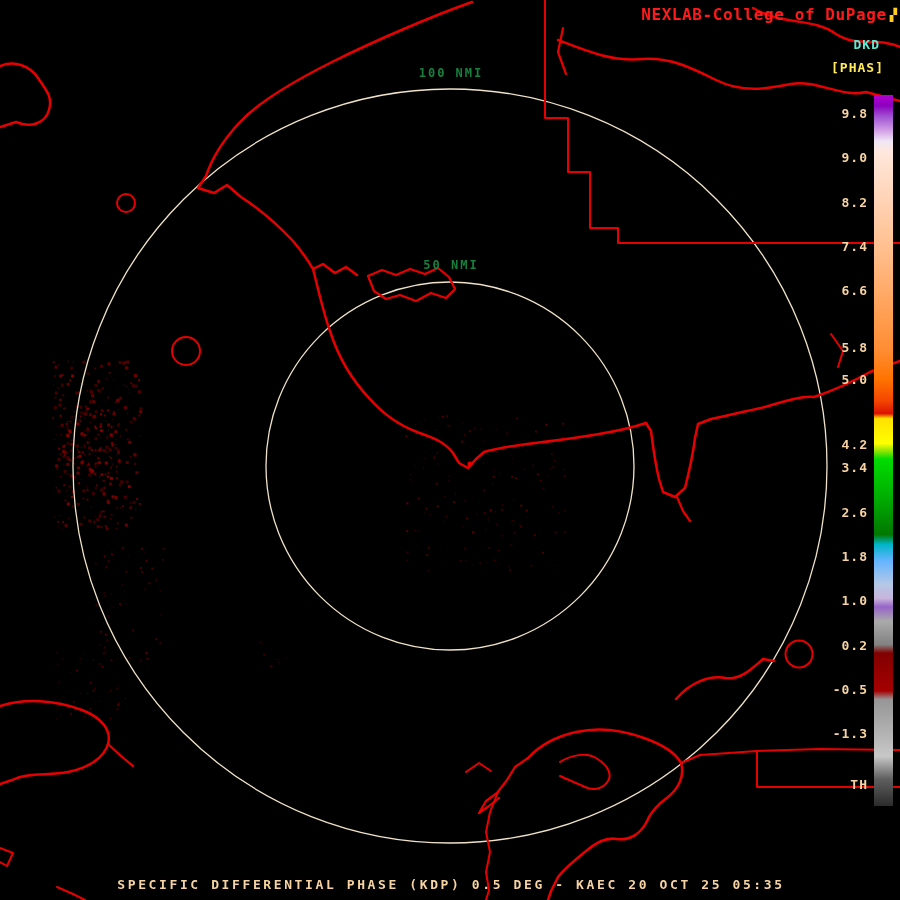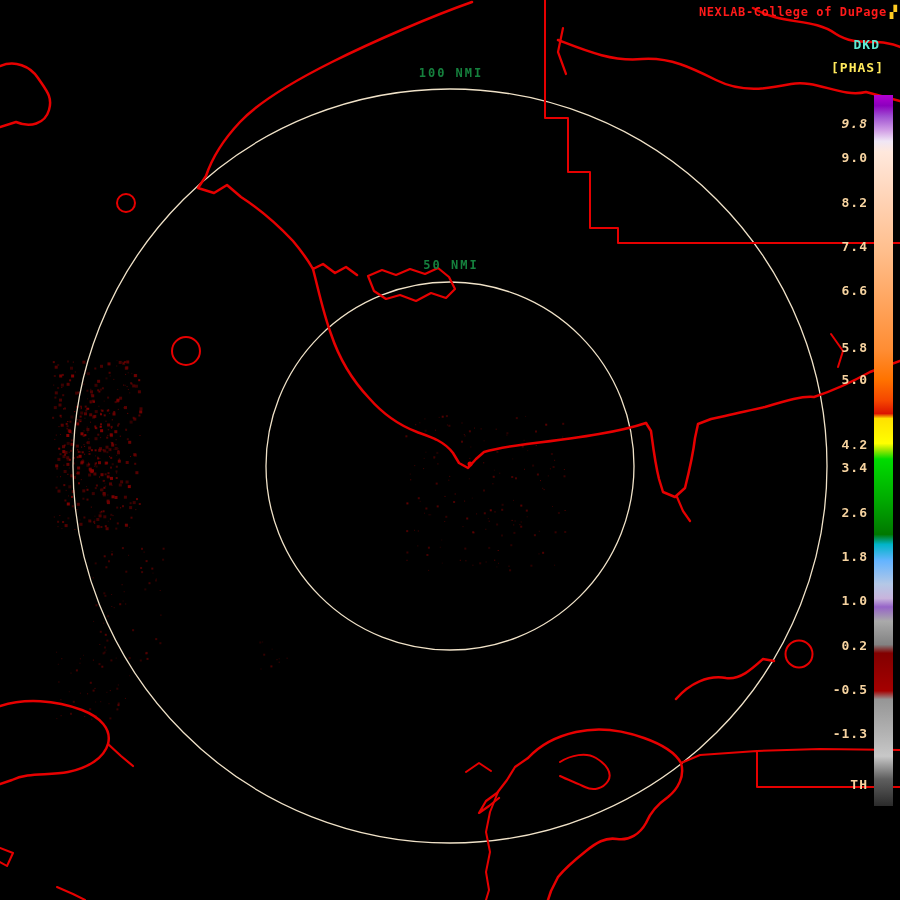--- a/index.html
+++ b/index.html
@@ -2,21 +2,21 @@
 <html><head>
 <meta charset="utf-8">
 <style>
   html,body{margin:0;padding:0;background:#000;}
   .screen{
     position:relative;width:900px;height:900px;background:#000;overflow:hidden;
     font-family:"DejaVu Sans Mono","Liberation Mono",monospace;
   }
   #map{position:absolute;left:0;top:0;width:900px;height:900px;}
   .brand-row{position:absolute;top:5px;right:3px;display:flex;align-items:center;gap:3px;}
-  .brand{color:#ff1a1a;font-size:12px;font-weight:bold;letter-spacing:0.6px;}
+  .brand{color:#ff1a1a;font-size:16px;font-weight:bold;letter-spacing:0.6px;}
   .logo{color:#ffcc22;font-size:12px;font-weight:bold;}
   .prod{position:absolute;top:37px;right:20px;color:#5eead4;font-size:13px;font-weight:bold;letter-spacing:1px;}
   .unit{position:absolute;top:60px;right:16px;color:#ffe95c;font-size:13px;font-weight:bold;letter-spacing:1px;}
   .ring-label{position:absolute;transform:translateX(-50%);color:#15803d;font-size:12px;font-weight:bold;letter-spacing:2px;white-space:nowrap;}
   .ring-100{left:451px;top:66px;}
   .ring-50{left:451px;top:258px;text-align:right;}
   .colorbar{position:absolute;}
   .tick{position:absolute;right:32px;width:50px;text-align:right;color:#f6d3a0;font-size:13px;font-weight:bold;letter-spacing:1px;}
   .caption{
     position:absolute;top:877px;left:451px;transform:translateX(-50%);
@@ -734,31 +734,32 @@
     <span class="logo">▞</span>
   </div>
   <div class="prod">DKD</div>
   <div class="unit">[PHAS]</div>
 
   <div class="ring-label ring-100">100 NMI</div>
   <div class="ring-label ring-50">50 NMI</div>
 
   <div class="colorbar" id="colorbar" style="left: 874px; top: 95px; width: 19px; height: 711px; background-image: linear-gradient(rgb(180, 0, 210) 0%, rgb(140, 0, 190) 1.5%, rgb(160, 80, 210) 3%, rgb(210, 160, 230) 5%, rgb(240, 230, 245) 6.5%, rgb(255, 232, 220) 8%, rgb(255, 210, 180) 15%, rgb(255, 190, 140) 22%, rgb(255, 165, 95) 29%, rgb(255, 140, 50) 36%, rgb(255, 115, 0) 40%, rgb(245, 70, 0) 43%, rgb(220, 20, 0) 44.8%, rgb(255, 225, 0) 45.5%, rgb(255, 255, 0) 49%, rgb(150, 230, 0) 50%, rgb(0, 220, 0) 51.2%, rgb(0, 170, 0) 57%, rgb(0, 120, 0) 61.8%, rgb(0, 180, 200) 63.2%, rgb(100, 180, 255) 65.5%, rgb(180, 200, 230) 68.8%, rgb(200, 180, 220) 70.8%, rgb(150, 100, 200) 72%, rgb(170, 170, 170) 74%, rgb(130, 130, 130) 77.3%, rgb(130, 0, 0) 78.5%, rgb(165, 0, 0) 83.8%, rgb(150, 150, 150) 85%, rgb(180, 180, 180) 90%, rgb(200, 200, 200) 93%, rgb(95, 95, 95) 96.2%, rgb(43, 43, 43) 100%);"></div>
   <div id="ticks">
-      <div class="tick" style="top: 116px; font-style: italic;">9.8</div>
+      <div class="tick" style="top: 106px;">9.8</div>
       <div class="tick" style="top: 150.3px;">9.0</div>
       <div class="tick" style="top: 194.6px;">8.2</div>
       <div class="tick" style="top: 238.9px;">7.4</div>
       <div class="tick" style="top: 283.2px;">6.6</div>
       <div class="tick" style="top: 327.5px; margin-top: 12px;">5.8</div>
       <div class="tick" style="top: 371.8px;">5.0</div>
       <div class="tick" style="top: 438px; font-family: Liberation Mono, monospace;">4.2</div>
       <div class="tick" style="top: 460.4px;">3.4</div>
       <div class="tick" style="top: 504.7px;">2.6</div>
       <div class="tick" style="top: 549px;">1.8</div>
       <div class="tick" style="top: 593.3px;">1.0</div>
       <div class="tick" style="top: 637.6px;">0.2</div>
       <div class="tick" style="top: 681.9px;">-0.5</div>
       <div class="tick" style="top: 726.2px;">-1.3</div>
       <div class="tick" style="top: 777px;">TH</div>
     </div>
 
+  <div class="caption">SPECIFIC DIFFERENTIAL PHASE (KDP) 0.5 DEG - KAEC 20 OCT 25 05:35</div>
 </div>
 
 </body></html>

